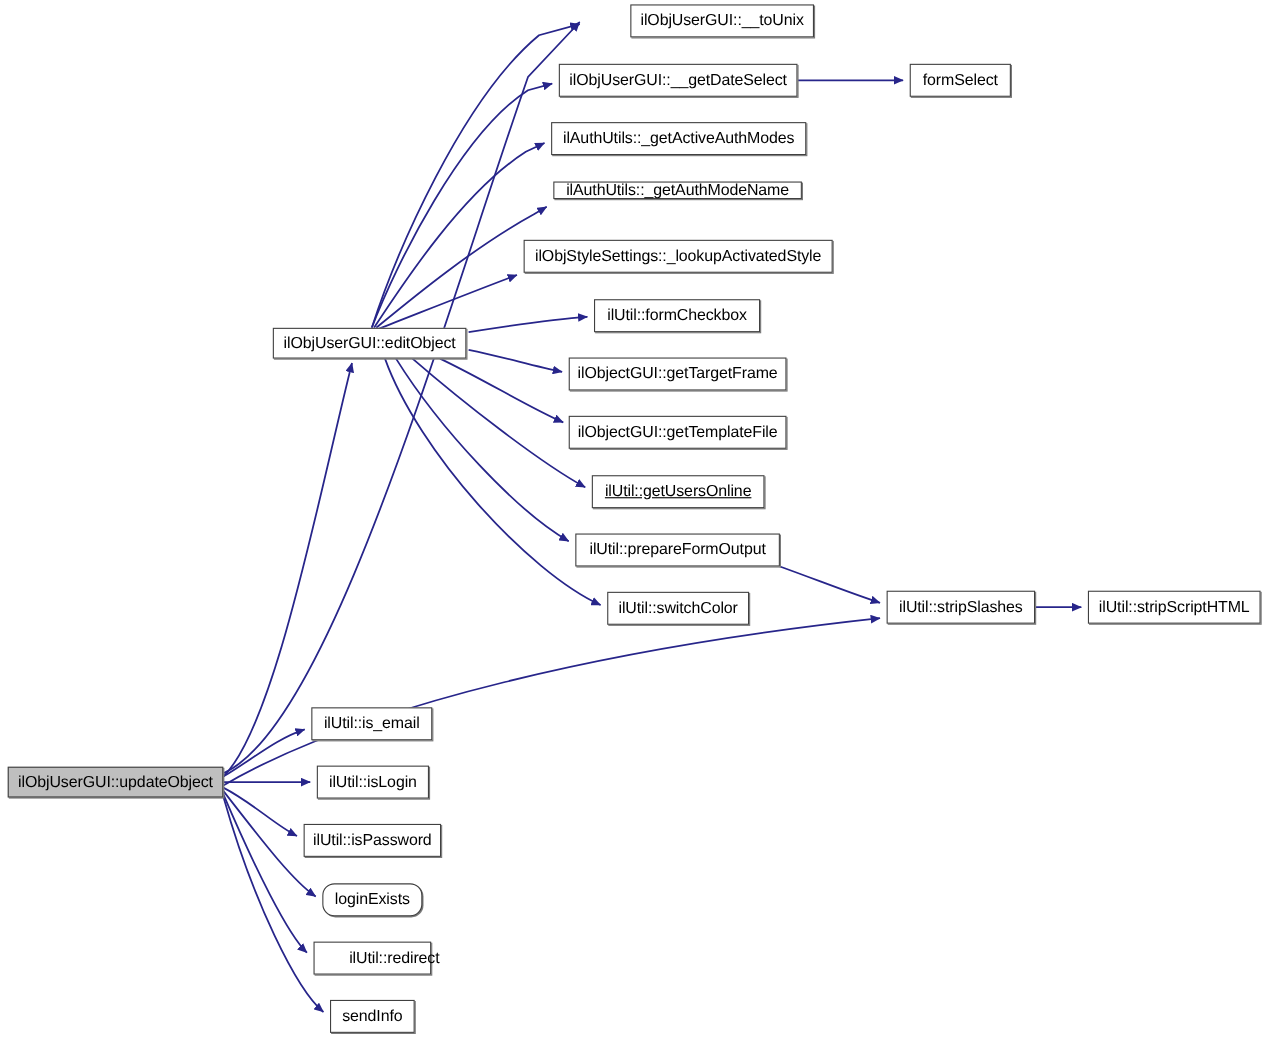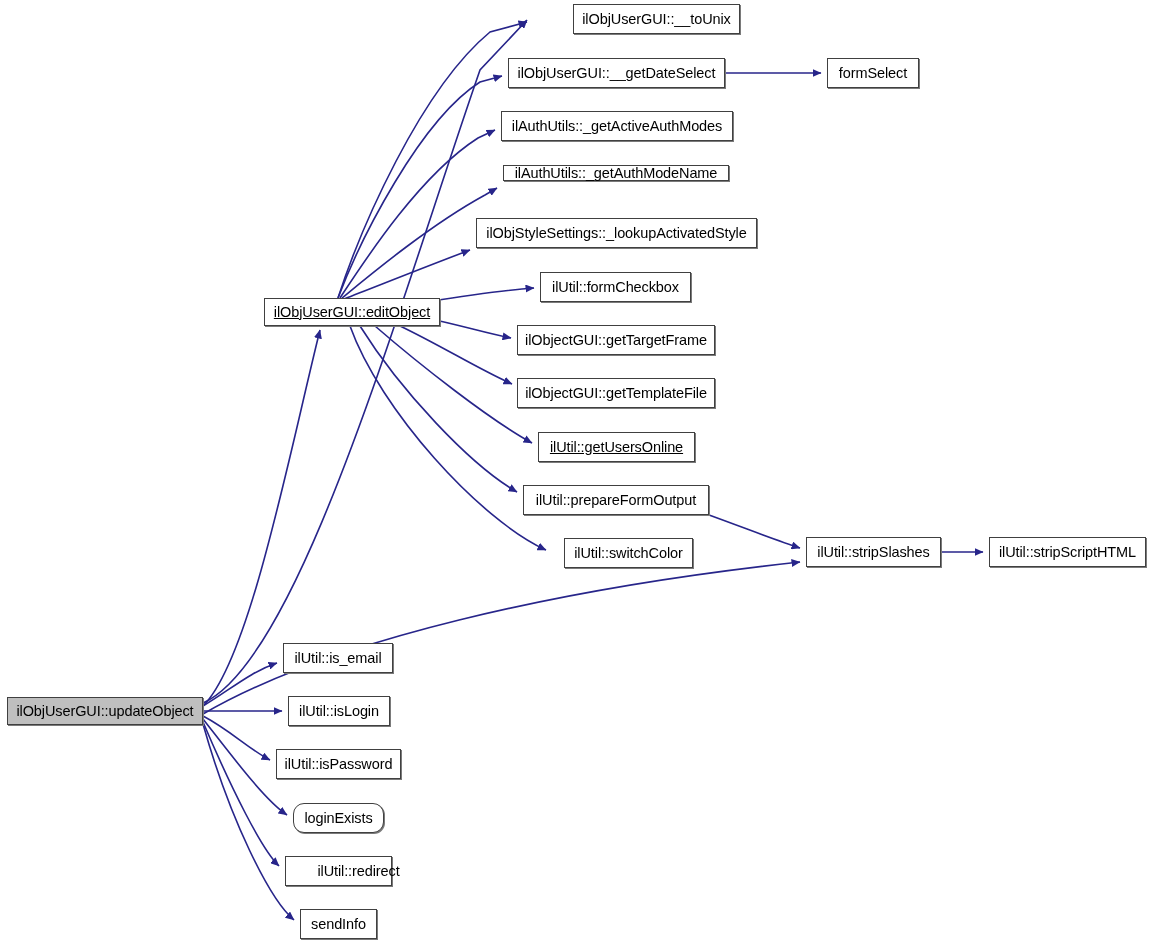--- a/index.html
+++ b/index.html
@@ -75,32 +75,32 @@
         <path d="M 375,326 C 420,365 490,420 532,443" marker-end="url(#arrow)" stroke="#27258a"></path>
         <path d="M 360,326 C 400,390 470,465 517,492" marker-end="url(#arrow)" stroke="#27258a"></path>
         <path d="M 350,326 C 380,410 480,520 546,550" marker-end="url(#arrow)" stroke="#27258a"></path>
         <path d="M 709,515 C 745,528 775,540 800,548" marker-end="url(#arrow)" stroke="#27258a"></path>
         <path d="M 725,73 L 821,73" marker-end="url(#arrow)" stroke="#27258a"></path>
         <path d="M 941,552 L 983,552" marker-end="url(#arrow)" stroke="#27258a"></path>
       </g>
   </svg>
   <div id="nodes">
       <div class="node current" style="left: 7px; top: 697px; width: 196px; height: 28px;">ilObjUserGUI::updateObject</div>
-      <div class="node" style="left: 264px; top: 298px; width: 176px; height: 28px; text-decoration: underline;">ilObjUserGUI::editObject</div>
+      <div class="node" style="left: 248px; top: 298px; width: 176px; height: 28px;">ilObjUserGUI::editObject</div>
       <div class="node" style="left: 533px; top: 4px; width: 167px; height: 30px; margin-left: 40px;">ilObjUserGUI::__toUnix</div>
       <div class="node" style="left: 508px; top: 58px; width: 217px; height: 30px;">ilObjUserGUI::__getDateSelect</div>
       <div class="node" style="left: 501px; top: 111px; width: 232px; height: 30px;">ilAuthUtils::_getActiveAuthModes</div>
       <div class="node" style="left: 503px; top: 165px; width: 226px; height: 16px;">ilAuthUtils::_getAuthModeName</div>
       <div class="node" style="left: 476px; top: 218px; width: 281px; height: 30px;">ilObjStyleSettings::_lookupActivatedStyle</div>
       <div class="node" style="left: 540px; top: 272px; width: 151px; height: 30px;">ilUtil::formCheckbox</div>
       <div class="node" style="left: 517px; top: 325px; width: 198px; height: 30px;">ilObjectGUI::getTargetFrame</div>
       <div class="node" style="left: 517px; top: 378px; width: 198px; height: 30px;">ilObjectGUI::getTemplateFile</div>
       <div class="node" style="left: 538px; top: 432px; width: 157px; height: 30px; text-decoration: underline;">ilUtil::getUsersOnline</div>
       <div class="node" style="left: 523px; top: 485px; width: 186px; height: 30px;">ilUtil::prepareFormOutput</div>
-      <div class="node" style="left: 552px; top: 538px; width: 129px; height: 30px; margin-left: 12px;">ilUtil::switchColor</div>
+      <div class="node" style="left: 552px; top: 538px; width: 129px; height: 30px;">ilUtil::switchColor</div>
       <div class="node" style="left: 806px; top: 537px; width: 135px; height: 30px;">ilUtil::stripSlashes</div>
       <div class="node" style="left: 989px; top: 537px; width: 157px; height: 30px;">ilUtil::stripScriptHTML</div>
       <div class="node" style="left: 827px; top: 58px; width: 92px; height: 30px;">formSelect</div>
       <div class="node" style="left: 283px; top: 643px; width: 110px; height: 30px;">ilUtil::is_email</div>
       <div class="node" style="left: 288px; top: 696px; width: 102px; height: 30px;">ilUtil::isLogin</div>
       <div class="node" style="left: 276px; top: 749px; width: 125px; height: 30px;">ilUtil::isPassword</div>
       <div class="node" style="left: 293px; top: 803px; width: 91px; height: 30px; border-radius: 11px;">loginExists</div>
       <div class="node" style="left: 285px; top: 856px; width: 107px; height: 30px; padding-left: 40px;">ilUtil::redirect</div>
       <div class="node" style="left: 300px; top: 909px; width: 77px; height: 30px;">sendInfo</div>
     </div>

